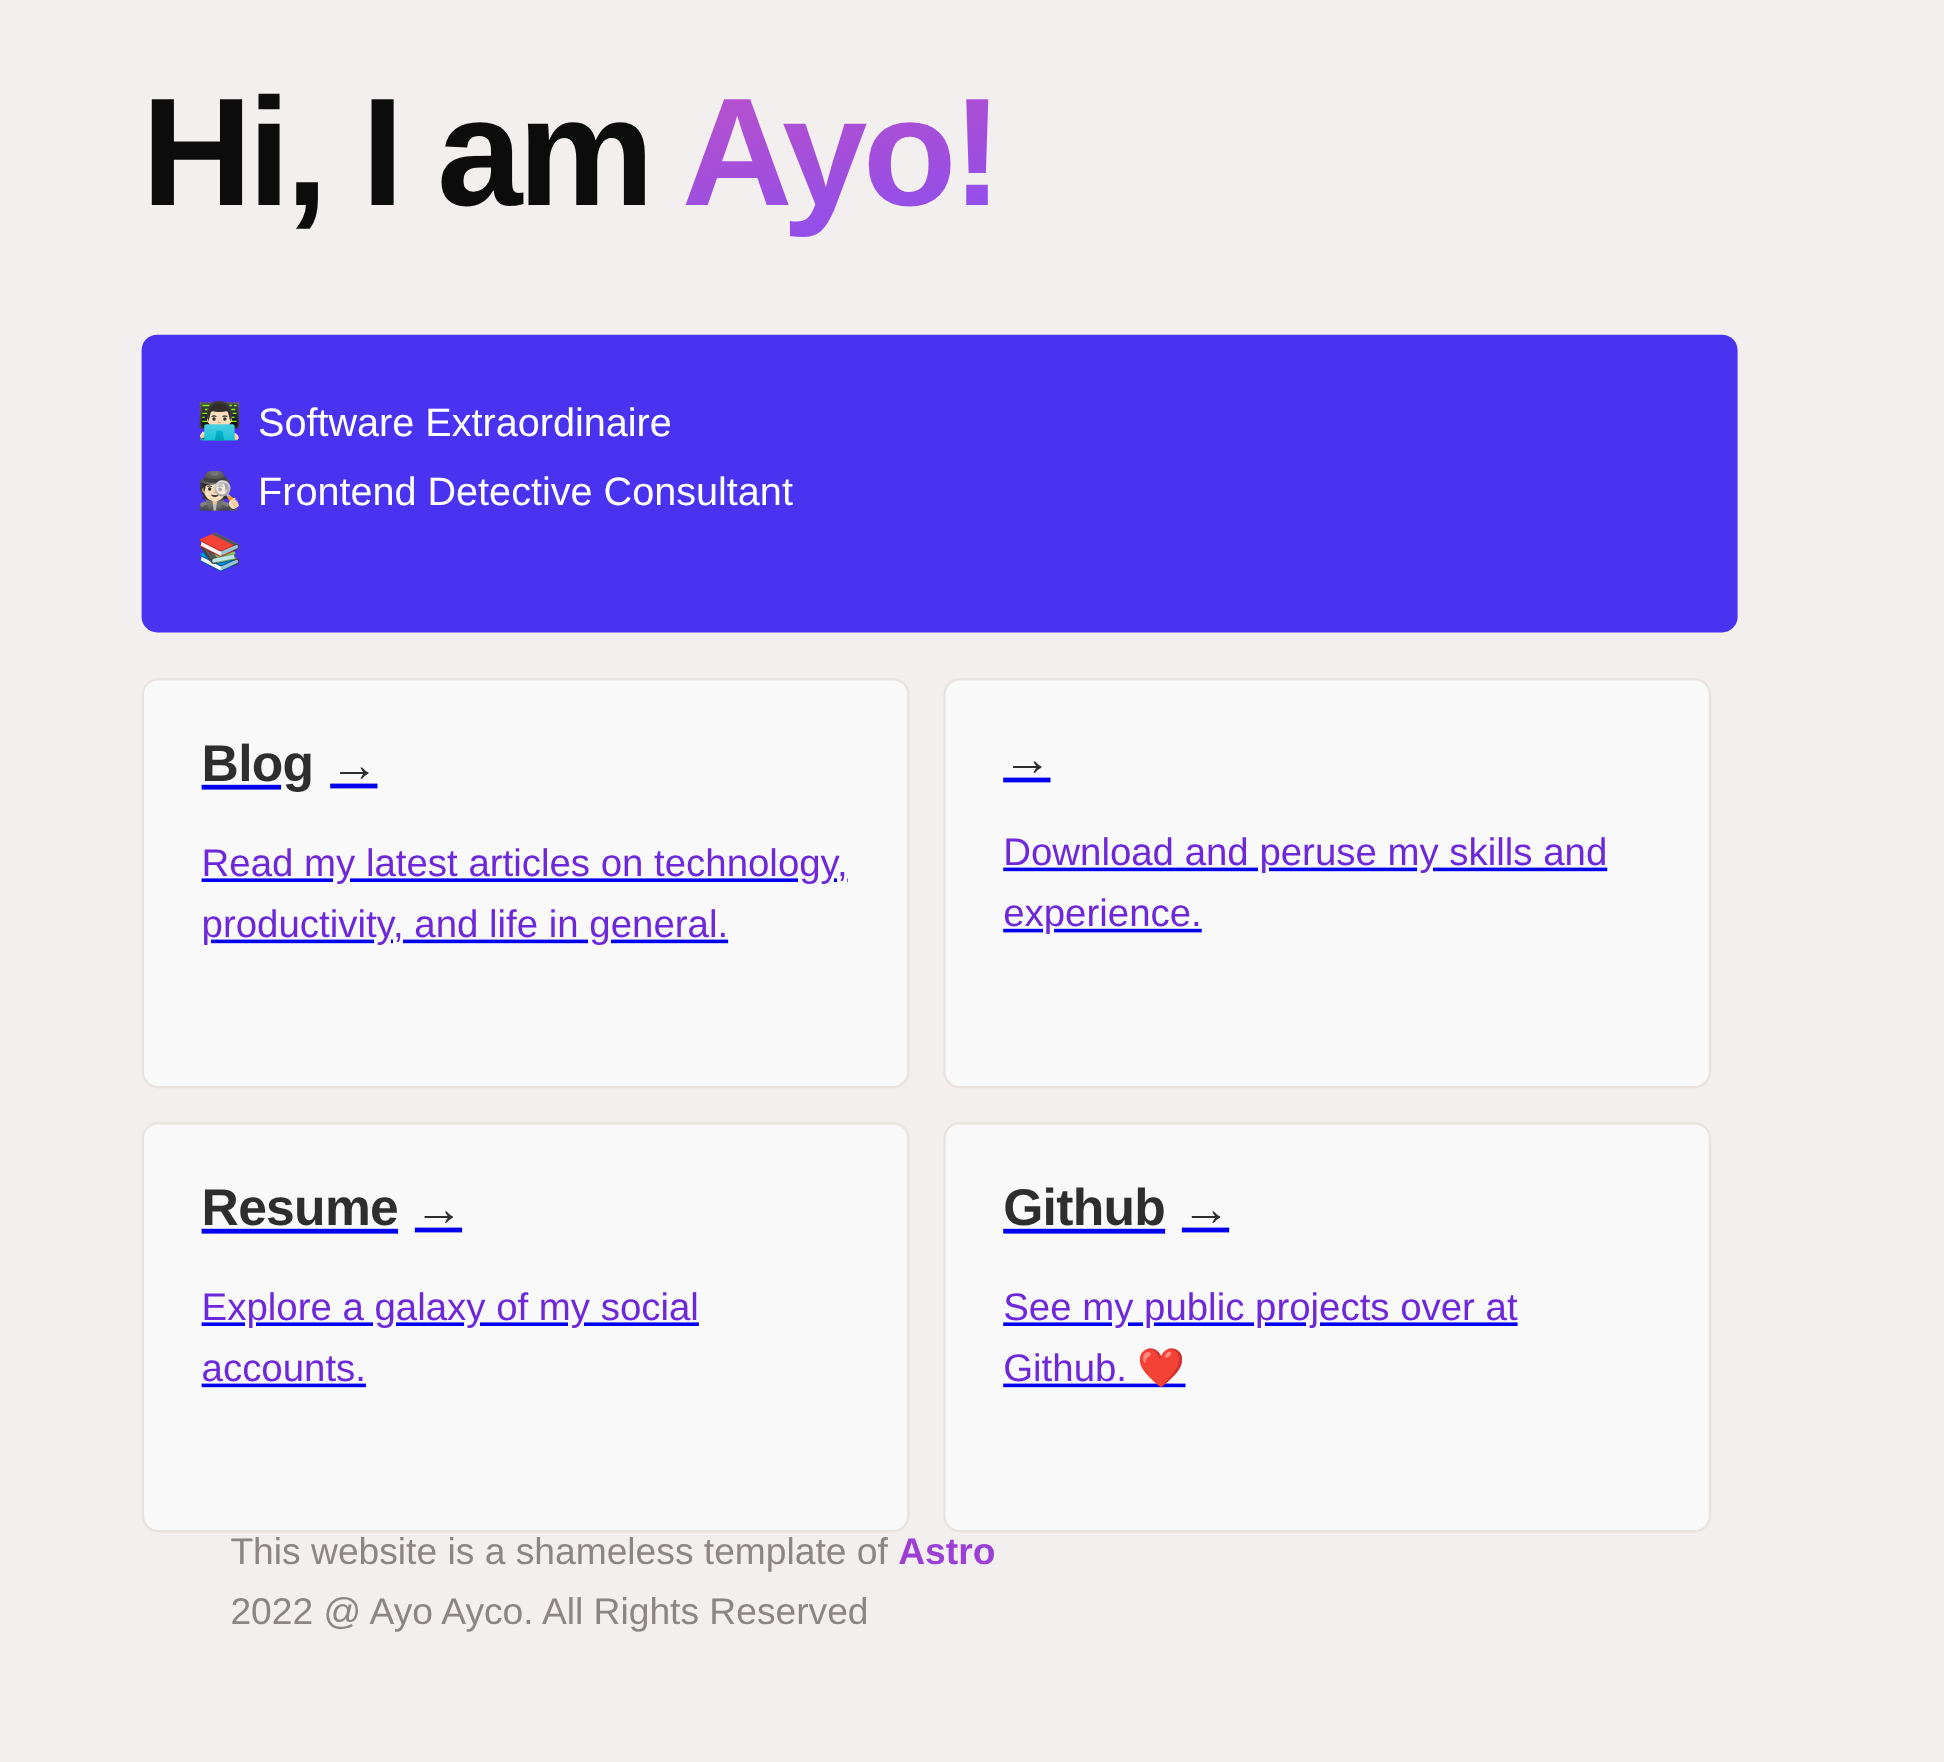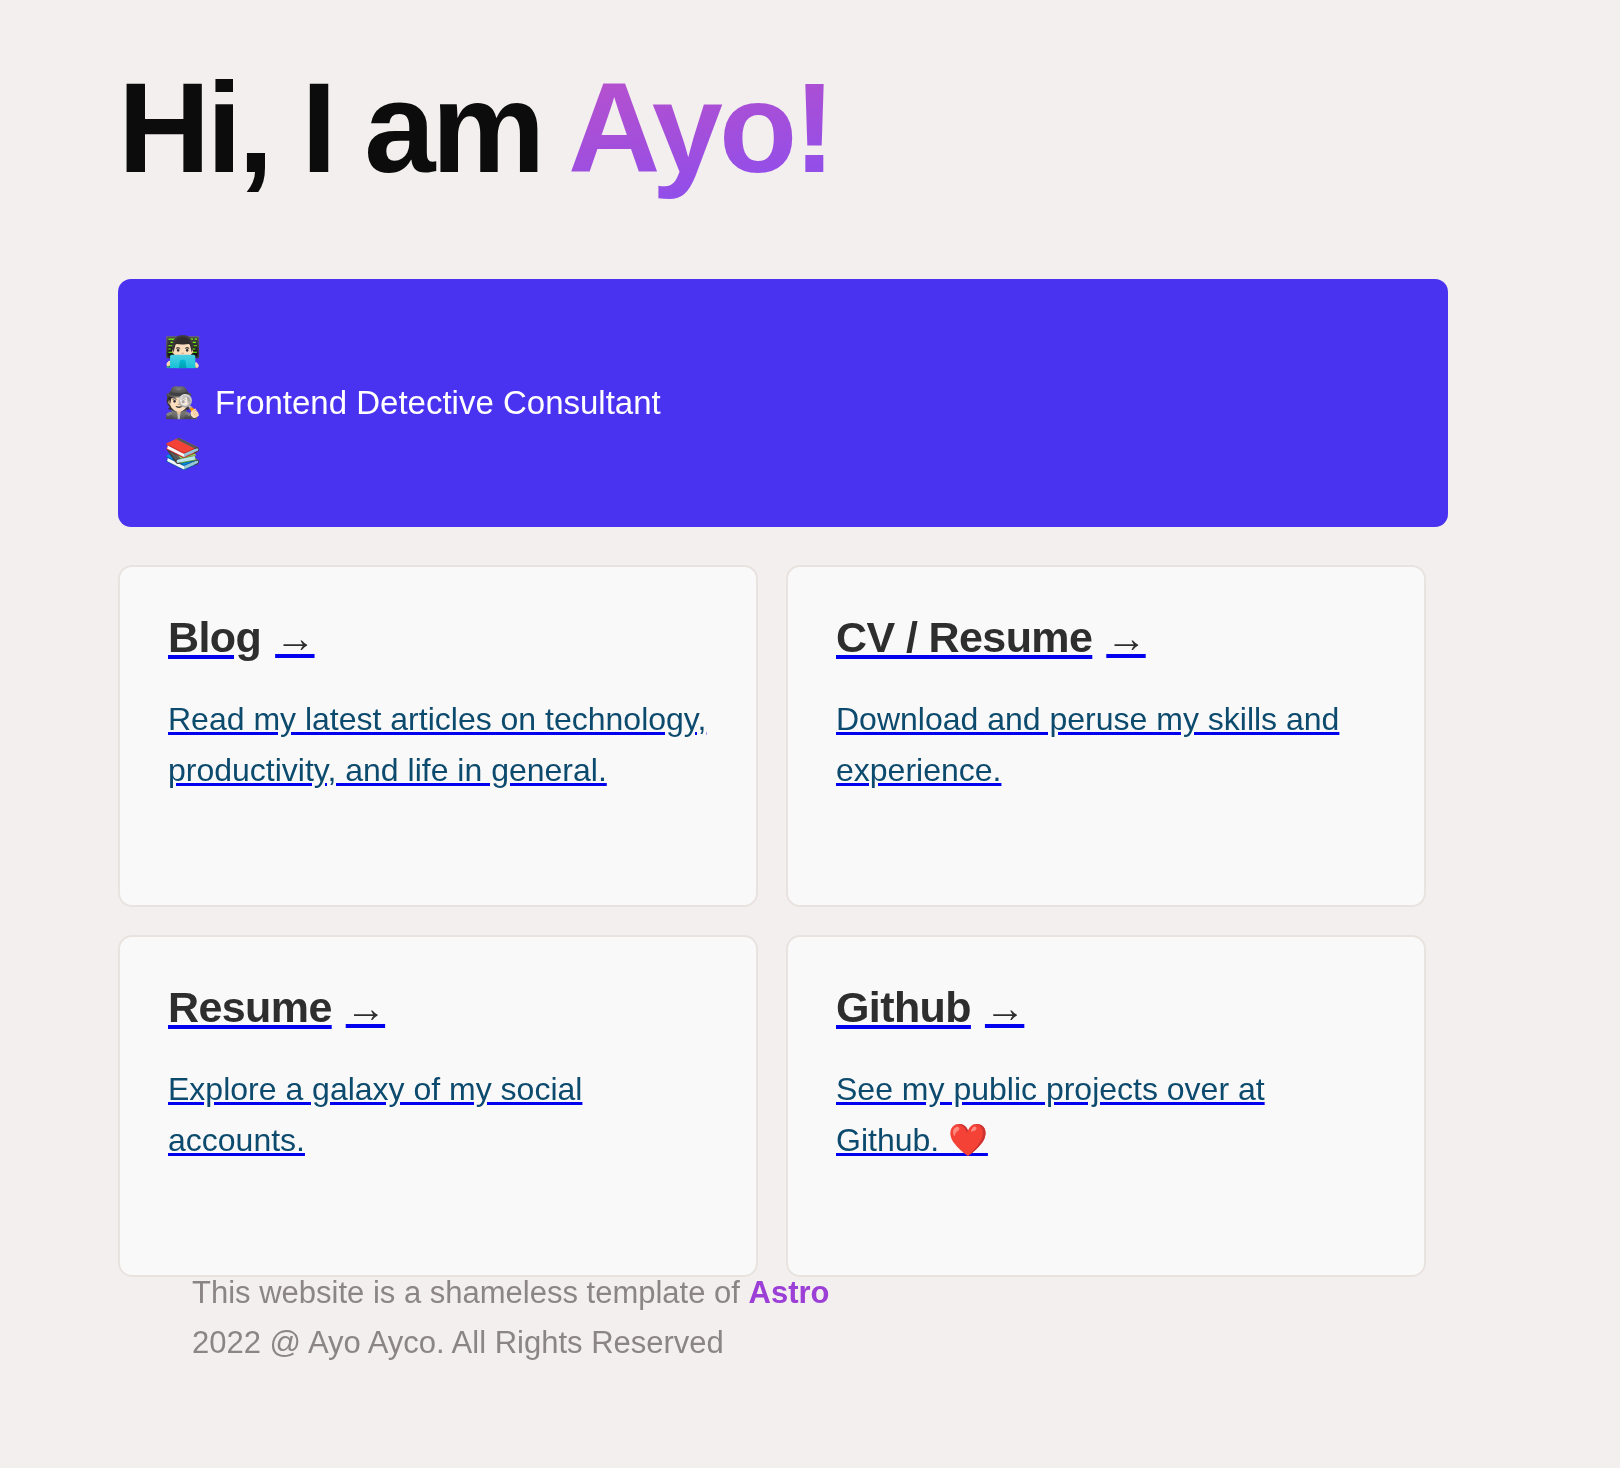--- a/index.html
+++ b/index.html
@@ -124,21 +124,21 @@
   .card-arrow {
     font-size: 40px;
     font-weight: 500;
     color: #2e2e2e;
     line-height: 1;
   }
 
   .card-body {
     font-size: 32px;
     line-height: 1.58;
-    color: #0c4a6e;
+    color: #6d28d9;
     font-weight: 400;
     max-width: 540px;
   }
 
   
   .footer {
     position: absolute;
     left: 192px;
     top: 1268px;
     width: 1200px;
@@ -164,20 +164,21 @@
 <div class="page">
 
   <header class="hero">
     <h1 class="hero-title"><span>Hi, I am </span><span class="hero-accent">Ayo!</span></h1>
   </header>
 
   <section class="panel">
     <ul class="panel-list">
       <li class="panel-item">
         <span class="panel-emoji">👨🏻‍💻</span>
+        <span>Software Extraordinaire</span>
       </li>
       <li class="panel-item">
         <span class="panel-emoji">🕵🏻</span>
         <span>Frontend Detective Consultant</span>
       </li>
       <li class="panel-item">
         <span class="panel-emoji">📚</span>
       </li>
     </ul>
   </section>
@@ -187,21 +188,20 @@
     <a class="card" href="#">
       <div class="card-title">
         <span>Blog</span>
         <span class="card-arrow">→</span>
       </div>
       <p class="card-body">Read my latest articles on technology, productivity, and life in general.</p>
     </a>
 
     <a class="card" href="#">
       <div class="card-title">
-        <span>CV / Resume</span>
         <span class="card-arrow">→</span>
       </div>
       <p class="card-body">Download and peruse my skills and experience.</p>
     </a>
 
     <a class="card" href="#">
       <div class="card-title">
         <span>Resume</span>
         <span class="card-arrow">→</span>
       </div>

